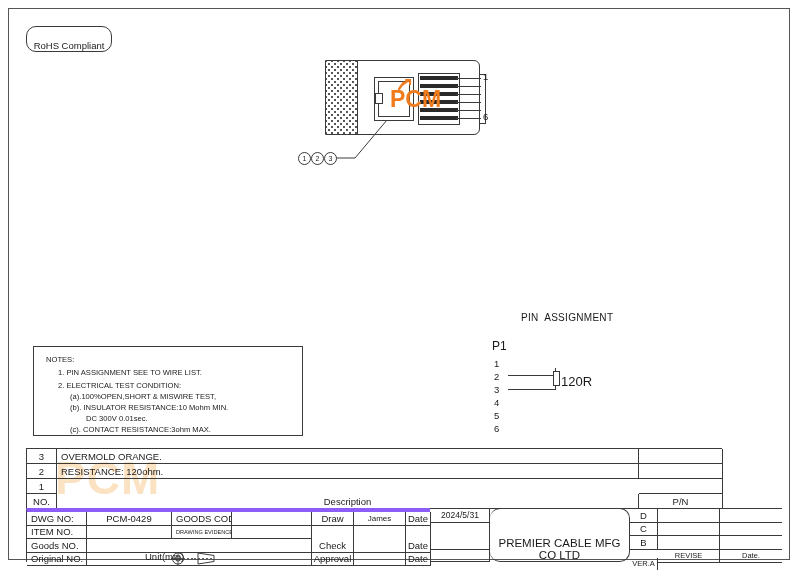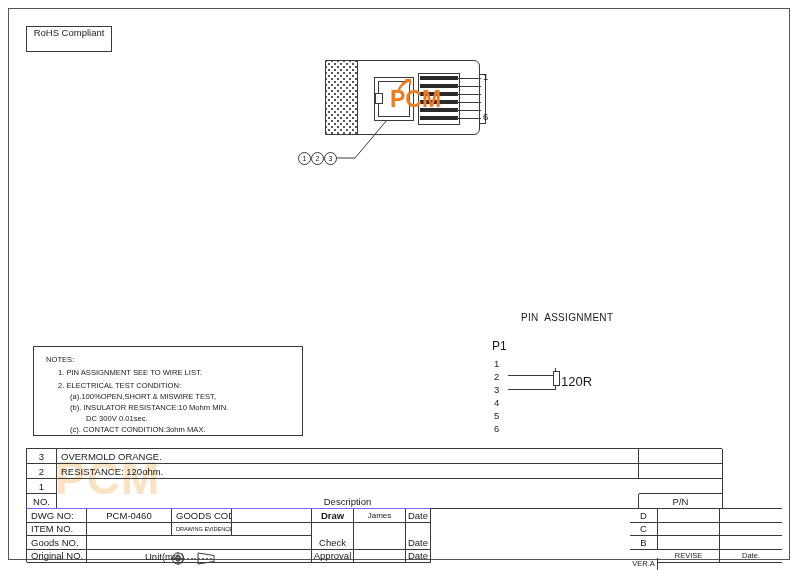--- a/index.html
+++ b/index.html
@@ -18,21 +18,21 @@
     position:absolute;left:8px;top:8px;
     width:782px;height:552px;
     border:1px solid #555;
     box-sizing:border-box;
   }
 
   
   .abs{position:absolute;}
   .box{position:absolute;box-sizing:border-box;border:1px solid #3a3a3a;}
   .txt{position:absolute;white-space:pre;line-height:1;}
-  .ctr{display:flex;align-items:flex-start;justify-content:center;}
+  .ctr{display:flex;align-items:flex-end;justify-content:center;border-radius:10px;}
 
   
   #rohs-box{
     left:26px;top:26px;width:86px;height:26px;
     border:1px solid #3a3a3a;background:#fff;
   }
   #rohs-box span{font-size:9.5px;color:#1a1a1a;}
 
   
   #connector{left:325px;top:60px;width:160px;height:75px;}
@@ -195,21 +195,21 @@
     <div class="callout-c" style="left:26px">3</div>
   </div>
 
   <div class="box" id="notes-box">
     <div class="nline" style="left:6px;top:8px;margin-left:6px;">NOTES:</div>
     <div class="nline" style="left:24px;top:21px;">1. PIN ASSIGNMENT SEE TO WIRE LIST.</div>
     <div class="nline" style="left:24px;top:34px;">2. ELECTRICAL TEST CONDITION:</div>
     <div class="nline" style="left:36px;top:45px;">(a).100%OPEN,SHORT &amp; MISWIRE TEST,</div>
     <div class="nline" style="left:36px;top:56px;">(b). INSULATOR RESISTANCE:10 Mohm MIN.</div>
     <div class="nline" style="left:52px;top:67px;">DC 300V 0.01sec.</div>
-    <div class="nline" style="left:36px;top:78px;">(c). CONTACT CONDITION:3ohm MAX.</div>
+    <div class="nline" style="left:36px;top:78px;">(c). CONTACT RESISTANCE:3ohm MAX.</div>
   </div>
 
   <div class="txt" id="pa-title">PIN  ASSIGNMENT</div>
   <div class="txt" id="pa-p1">P1</div>
 
   <div class="pa-num" style="top:358px">1</div>
   <div class="pa-num" style="top:371px">2</div>
   <div class="pa-num" style="top:384px">3</div>
   <div class="pa-num" style="top:397px">4</div>
   <div class="pa-num" style="top:410px">5</div>
@@ -233,39 +233,39 @@
     <div class="cell" style="left:612px;top:15px; width:84px; height:15px;"></div>
 
     <div class="cell c" style="left:0px;  top:30px; width:30px; height:15px;">1</div>
     <div class="cell" style="left:612px;top:30px; width:84px; height:15px;"></div>
 
     <div class="cell c" style="left:0px;  top:45px; width:30px; height:15px;">NO.</div>
     <div class="cell c" style="left:30px; top:45px; width:582px;height:15px;">Description</div>
     <div class="cell c" style="left:612px;top:45px; width:84px; height:15px;">P/N</div>
   </div>
 
-  <div class="tbl" style="left:26px;top:508px;width:404px;height:54px;border-top:1px solid #8b5cf6;border-left:1px solid #3a3a3a;padding-left:21px;">
+  <div class="tbl" style="left:26px;top:508px;width:404px;height:54px;border-top:4px solid #8b5cf6;border-left:1px solid #3a3a3a;padding-left:21px;">
 
     <div class="cell" style="left:0px;  top:0px; width:60px; height:13.5px;">DWG NO:</div>
-    <div class="cell c" style="left:60px;top:0px; width:85px; height:13.5px;">PCM-0460</div>
+    <div class="cell c" style="left:60px;top:0px; width:85px; height:13.5px;">PCM-0429</div>
     <div class="cell" style="left:145px;top:0px; width:60px; height:13.5px;">GOODS CODE</div>
     <div class="cell" style="left:205px;top:0px; width:80px; height:13.5px;"></div>
 
     <div class="cell" style="left:0px;  top:13.5px; width:60px; height:13.5px;">ITEM NO.</div>
     <div class="cell" style="left:60px; top:13.5px; width:85px; height:13.5px;"></div>
     <div class="cell" style="left:145px;top:13.5px; width:60px; height:13.5px;font-size:5.6px;">DRAWING EVIDENCE</div>
     <div class="cell" style="left:205px;top:13.5px; width:80px; height:13.5px;"></div>
 
     <div class="cell" style="left:0px;  top:27px; width:60px; height:13.5px;">Goods NO.</div>
     <div class="cell" style="left:60px; top:27px; width:225px;height:13.5px;"></div>
 
     <div class="cell" style="left:0px;  top:40.5px; width:60px; height:13.5px;">Original NO.</div>
     <div class="cell" style="left:60px; top:40.5px; width:225px;height:13.5px;justify-content:flex-end;padding-right:2px;"></div>
 
-    <div class="cell c" style="left:285px;top:0px;    width:42px;height:13.5px;font-weight:bold;">Draw</div>
+    <div class="cell c" style="left:285px;top:0px;    width:42px;height:13.5px;">Draw</div>
     <div class="cell c" style="left:327px;top:0px;    width:52px;height:13.5px;font-size:8px;">James</div>
     <div class="cell c" style="left:379px;top:0px;    width:25px;height:13.5px;">Date</div>
 
     <div class="cell c" style="left:285px;top:13.5px; width:42px;height:13.5px;border-bottom:none;"></div>
     <div class="cell c" style="left:327px;top:13.5px; width:52px;height:13.5px;border-bottom:none;"></div>
     <div class="cell c" style="left:379px;top:13.5px; width:25px;height:13.5px;border-bottom:none;"></div>
 
     <div class="cell c" style="left:285px;top:27px;   width:42px;height:13.5px;">Check</div>
     <div class="cell c" style="left:327px;top:27px;   width:52px;height:13.5px;"></div>
     <div class="cell c" style="left:379px;top:27px;   width:25px;height:13.5px;">Date</div>
@@ -280,21 +280,28 @@
   <svg class="abs" id="proj" width="48" height="15">
     <circle cx="8" cy="7.5" r="5.6" stroke="#3a3a3a" stroke-width="1" fill="none"></circle>
     <circle cx="8" cy="7.5" r="2.6" stroke="#3a3a3a" stroke-width="1" fill="none"></circle>
     <line x1="1" y1="7.5" x2="15" y2="7.5" stroke="#3a3a3a" stroke-width="0.8"></line>
     <line x1="8" y1="1" x2="8" y2="14" stroke="#3a3a3a" stroke-width="0.8"></line>
     <line x1="17" y1="7.5" x2="24" y2="7.5" stroke="#3a3a3a" stroke-width="0.8" stroke-dasharray="2,2"></line>
     <path d="M28 2 L44 4.5 L44 10.5 L28 13 Z" stroke="#3a3a3a" stroke-width="1" fill="none"></path>
     <line x1="24" y1="7.5" x2="44" y2="7.5" stroke="#3a3a3a" stroke-width="0.8" stroke-dasharray="2,2"></line>
   </svg>
 
-
+  <div class="abs" style="left:430px;top:508px;width:60px;height:54px;border-right:1px solid #3a3a3a;border-top:1px solid #3a3a3a;border-bottom:1px solid #3a3a3a;box-sizing:border-box;">
+    <div class="cell c" style="left:0;top:0;width:60px;height:13.5px;border-right:none;font-size:8.5px;">2024/5/31</div>
+    <div class="cell c" style="left:0;top:13.5px;width:60px;height:13.5px;border-right:none;border-bottom:none;"></div>
+    <div class="cell c" style="left:0;top:27px;width:60px;height:13.5px;border-right:none;"></div>
+    <div class="cell c" style="left:0;top:40.5px;width:60px;height:13.5px;border-right:none;border-bottom:none;"></div>
+  </div>
+
+  <div class="abs ctr" style="left:490px;top:508px;width:140px;height:54px;border-top:1px solid #3a3a3a;border-right:1px solid #3a3a3a;border-bottom:1px solid #3a3a3a;box-sizing:border-box;font-size:11.5px;text-align:center;">PREMIER CABLE MFG CO LTD</div>
 
   <div class="tbl" style="left:630px;top:508px;width:152px;height:54px;border-top:1px solid #3a3a3a;">
 
     <div class="cell c" style="left:0px; top:0px;    width:28px;height:13.5px;">D</div>
     <div class="cell" style="left:28px;top:0px;    width:62px;height:13.5px;"></div>
     <div class="cell nb-r" style="left:90px;top:0px; width:62px;height:13.5px;"></div>
 
     <div class="cell c" style="left:0px; top:13.5px; width:28px;height:13.5px;">C</div>
     <div class="cell" style="left:28px;top:13.5px; width:62px;height:13.5px;"></div>
     <div class="cell nb-r" style="left:90px;top:13.5px;width:62px;height:13.5px;"></div>

